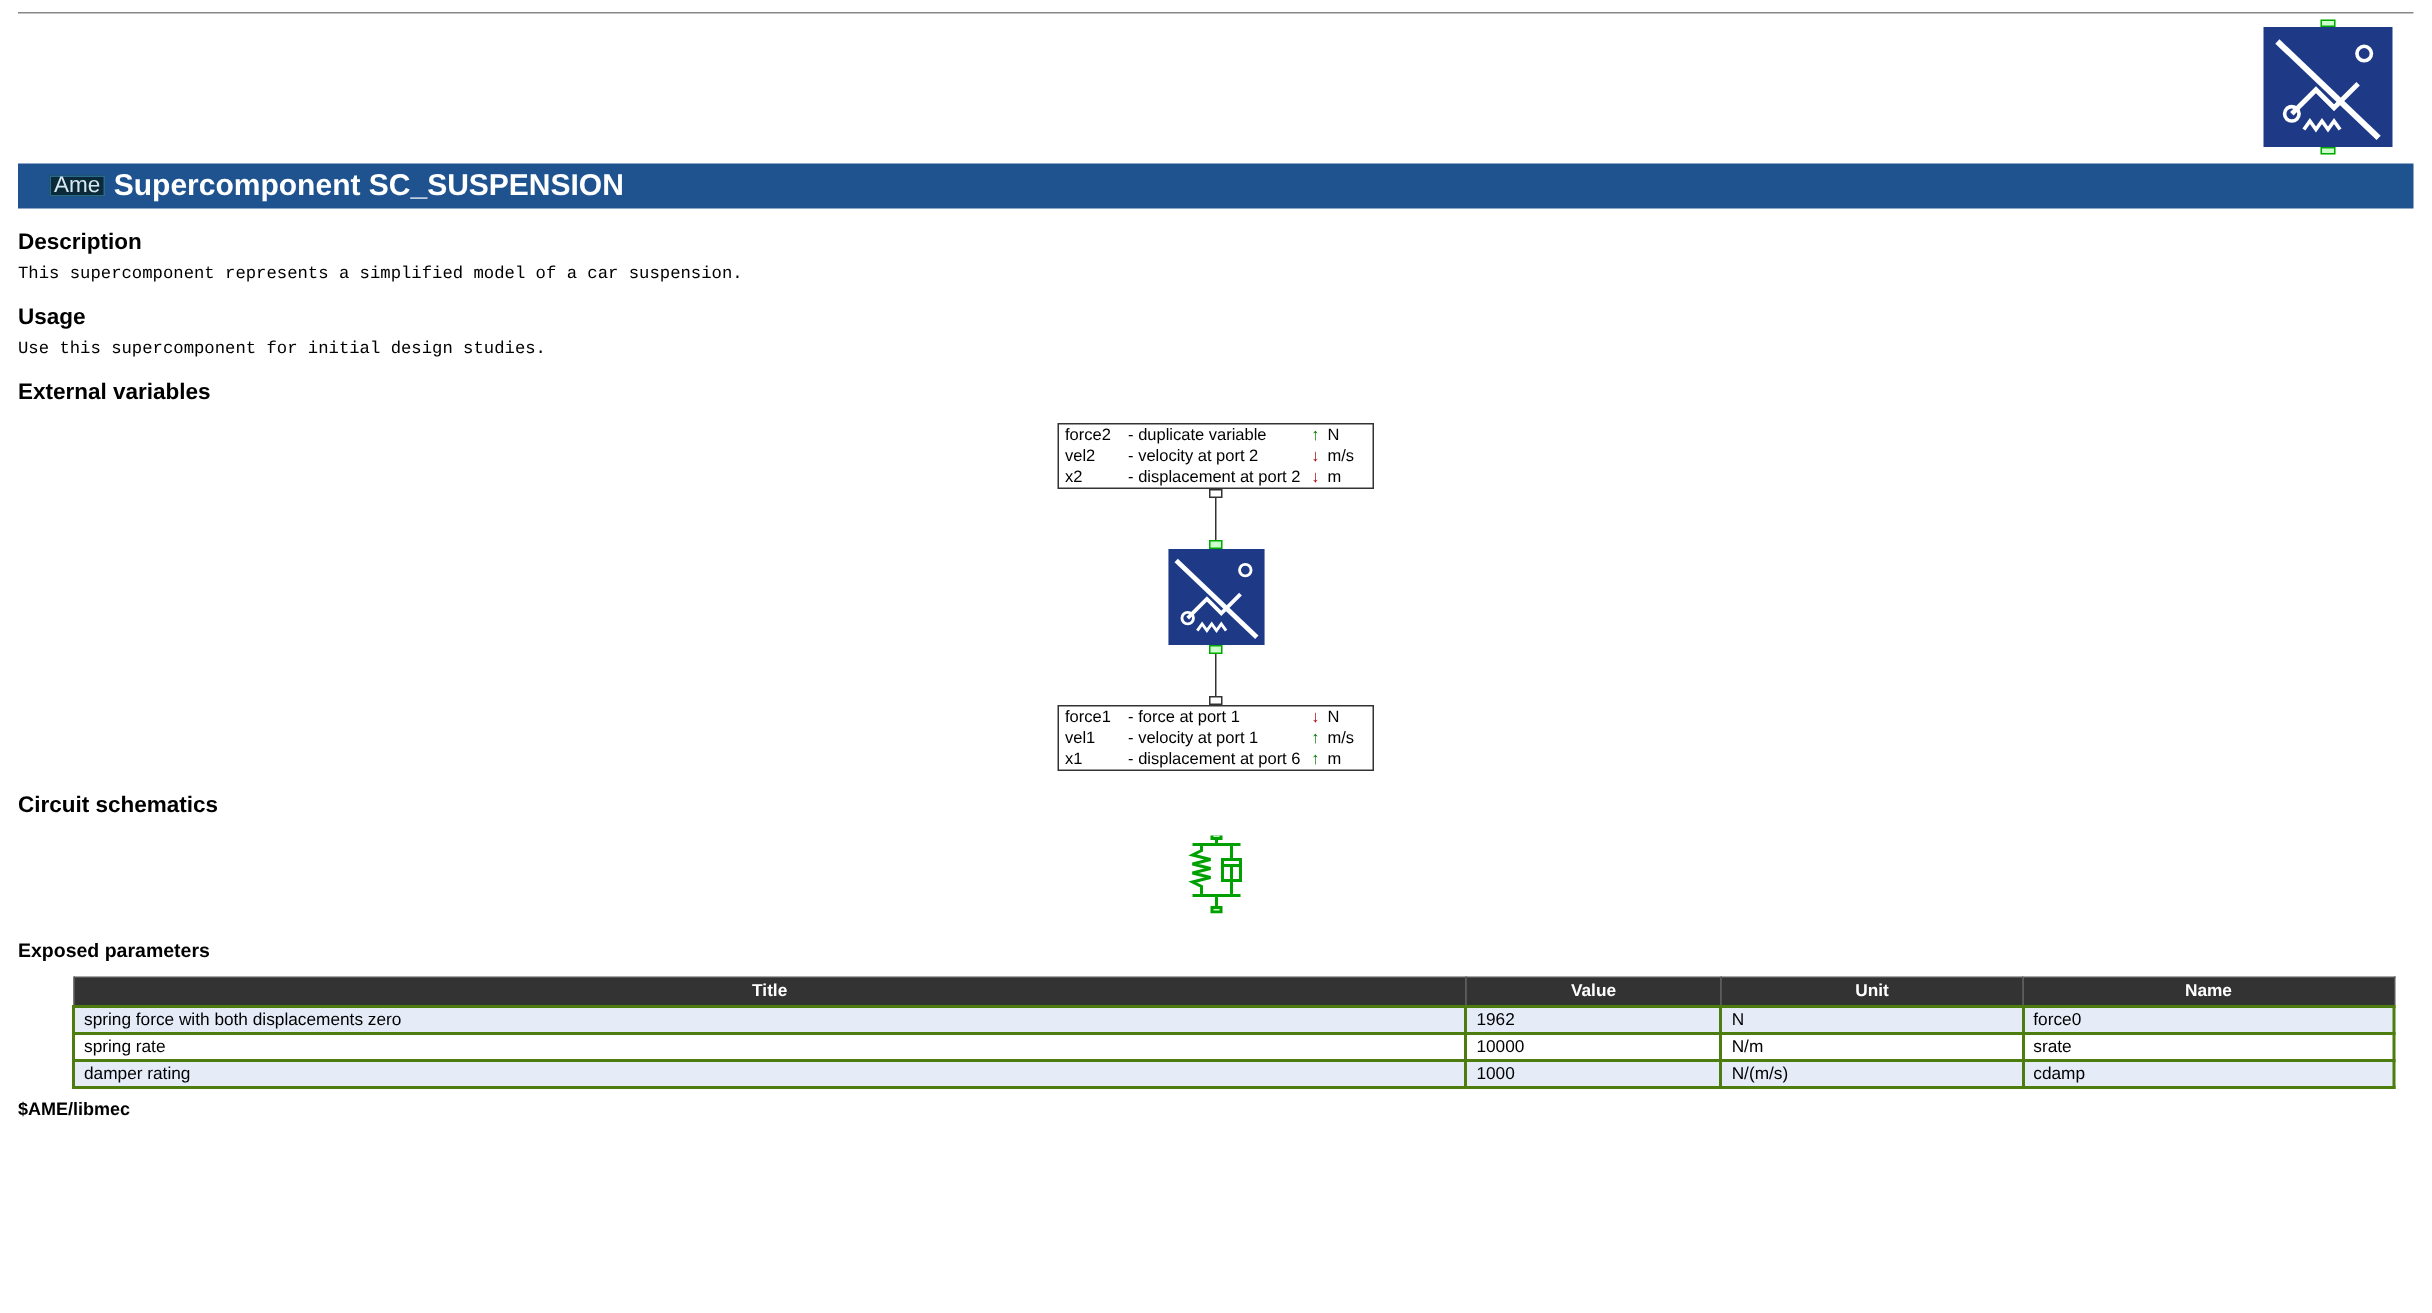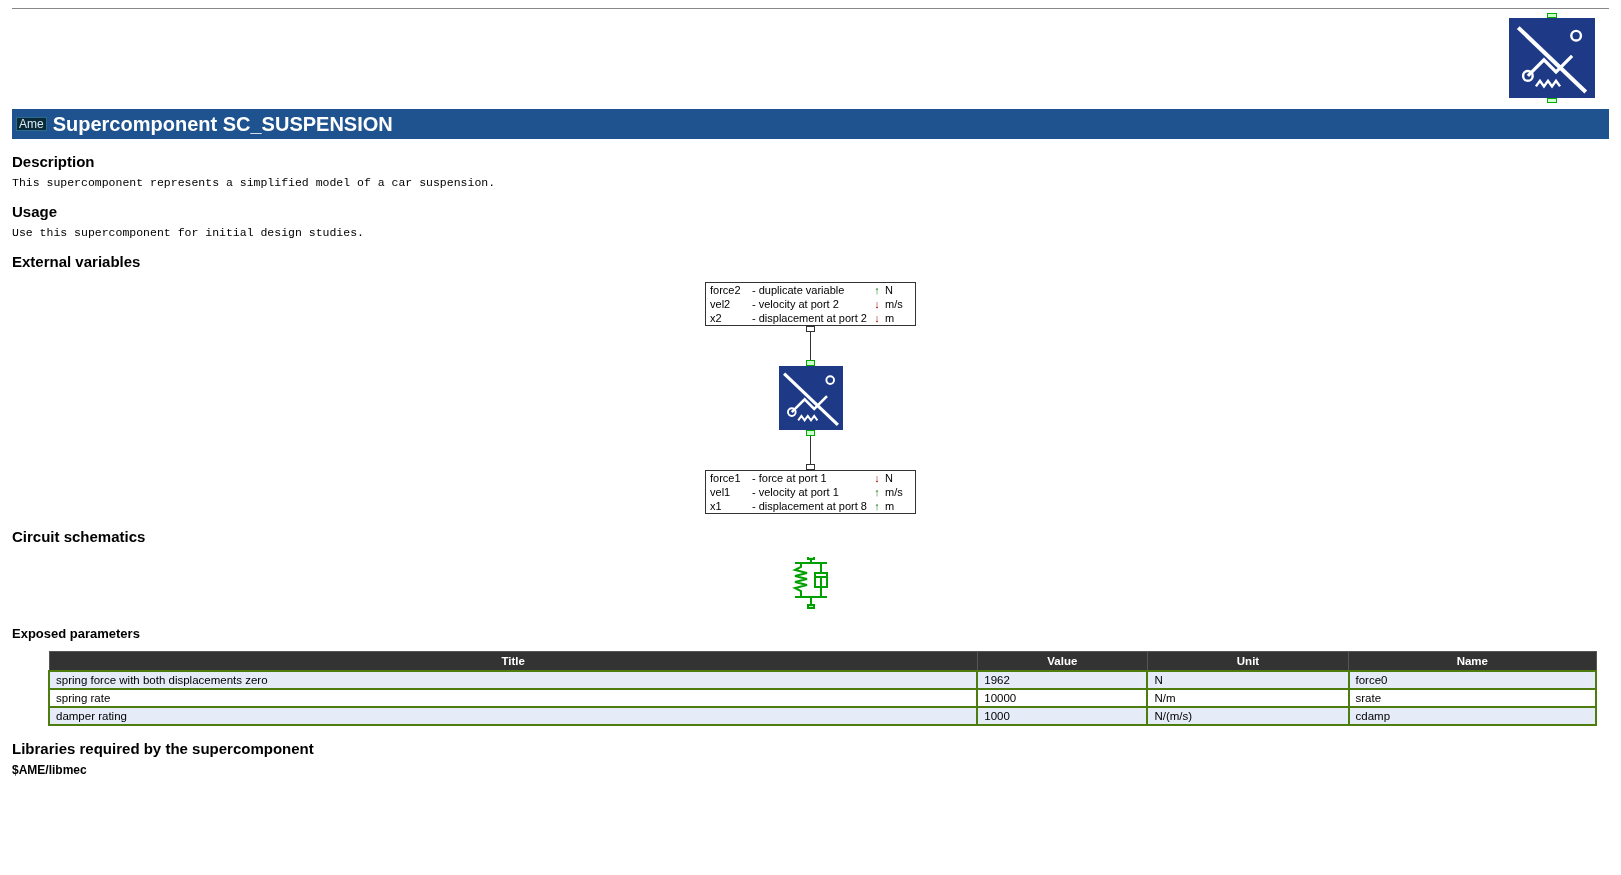--- a/index.html
+++ b/index.html
@@ -46,25 +46,26 @@
     color: #fff;
     display: flex;
     align-items: center;
     height: 30px;
     padding: 0 4px;
   }
   .title-bar .tag {
     background: #0a2a3a;
     border: 1px solid #2a6a8a;
     color: #d8e8f0;
-    font-size: 12px;
+    font-size: 15px;
     font-family: sans-serif;
     padding: 1px 2px;
     margin-right: 6px;
     line-height: 10px;
+    margin-left: 17px;
   }
   .title-bar .title-text {
     font-size: 20px;
     font-weight: bold;
   }
   h3.sect { font-size: 15px; font-weight: bold; margin: 14px 0 6px 0; }
   h4.sub { font-size: 13px; font-weight: bold; margin: 14px 0 6px 0; }
   p.body { font-size: 11.5px; margin: 4px 0; font-family: Liberation Mono, monospace; }
   .extvar-wrap {
     display: flex;
@@ -226,21 +227,21 @@
         <div class="var-row">
           <span class="vn">vel1</span>
           <span>-&nbsp;</span>
           <span class="vd">velocity at port 1</span>
           <span class="arrow up">↑</span>
           <span class="vu">m/s</span>
         </div>
         <div class="var-row">
           <span class="vn">x1</span>
           <span>-&nbsp;</span>
-          <span class="vd">displacement at port 8</span>
+          <span class="vd">displacement at port 6</span>
           <span class="arrow up">↑</span>
           <span class="vu">m</span>
         </div>
       </div>
   </div>
 
   <h3 class="sect">Circuit schematics</h3>
   <div class="schematic-wrap">
     <div class="schematic">
       <svg width="60" height="52" viewBox="0 0 60 52">
@@ -292,17 +293,16 @@
         </tr>
         <tr class="alt">
           <td>damper rating</td>
           <td>1000</td>
           <td>N/(m/s)</td>
           <td>cdamp</td>
         </tr>
       </tbody>
   </table>
 
-  <h3 class="sect">Libraries required by the supercomponent</h3>
   <div id="libs-list">
       <div class="lib-entry">$AME/libmec</div>
     </div>
 </div>
 
 </body></html>

